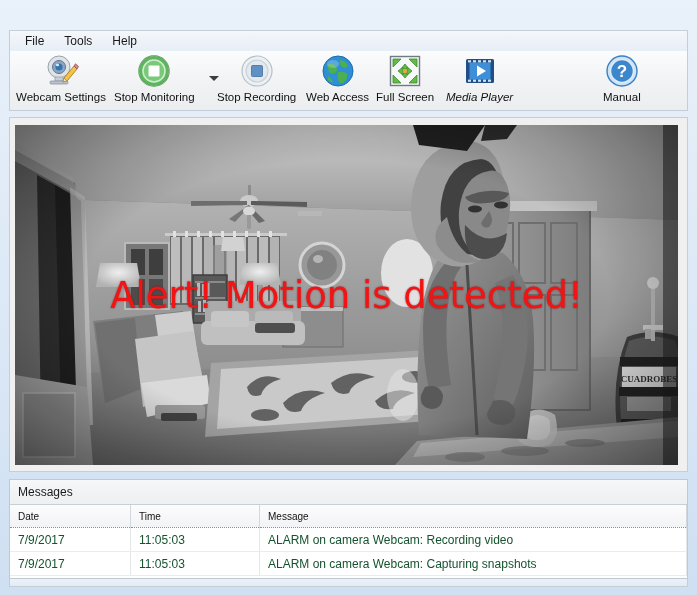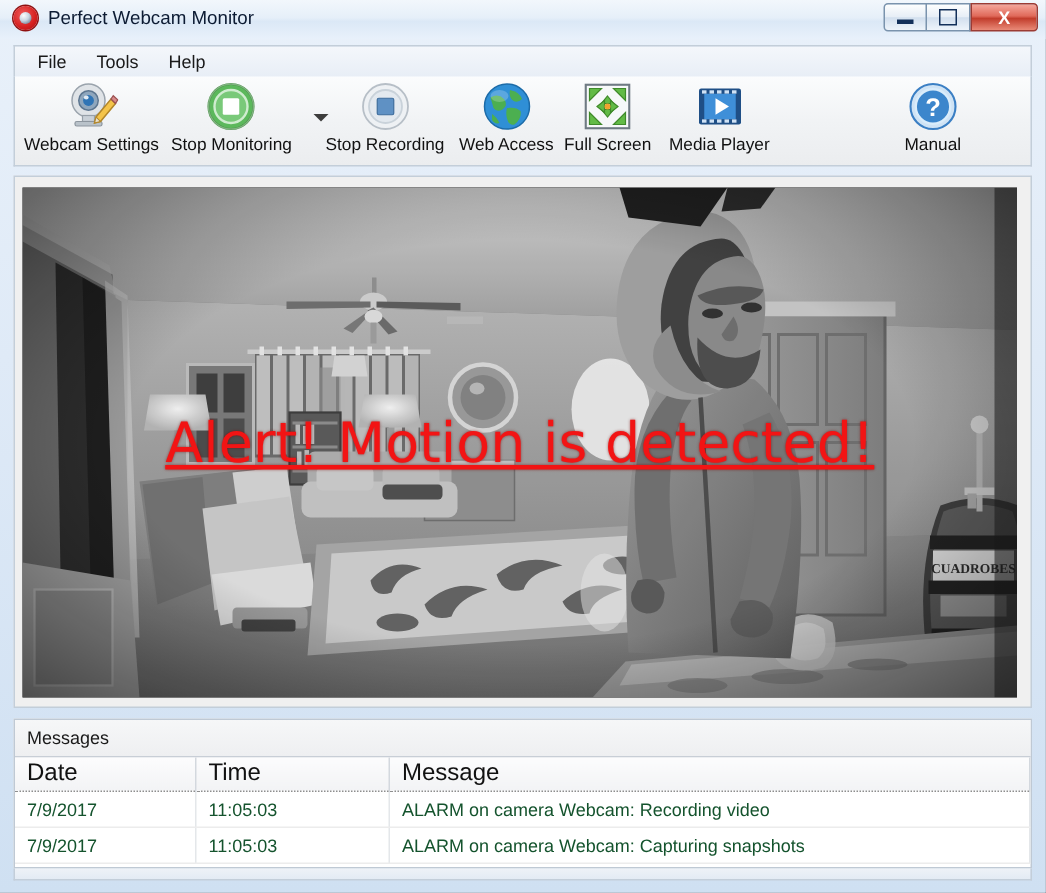--- a/index.html
+++ b/index.html
@@ -77,35 +77,34 @@
     position:absolute;left:5px;top:7px;width:663px;height:340px;
     background:#141414;overflow:hidden;
   }
   .alert-text{
     position:absolute;left:0;top:0;width:663px;height:340px;
     display:flex;align-items:center;justify-content:center;
     color:#f21414;font-size:37px;font-weight:normal;letter-spacing:0px;
     text-shadow:0 0 2px rgba(120,0,0,.6);
     white-space:nowrap;z-index:40;
     font-family:"DejaVu Sans","Liberation Sans",sans-serif;
-    text-decoration:underline;
   }
   
   .msg-panel{
     position:absolute;left:9px;top:479px;width:679px;height:100px;
     background:#ffffff;border:1px solid #bfc9d4;box-sizing:border-box;
   }
   .msg-header{
     height:25px;background:linear-gradient(to bottom,#f6f7f8 0%,#eeeff1 100%);
     border-bottom:1px solid #c8ced6;display:flex;align-items:center;padding-left:8px;
     font-size:12px;color:#1a1a1a;box-sizing:border-box;
   }
   .grid{width:100%;border-collapse:collapse;table-layout:fixed;}
   .grid th{
-    height:22px;font-weight:normal;font-size:16px;color:#111;text-align:left;
+    height:22px;font-weight:normal;font-size:10px;color:#111;text-align:left;
     padding:0 0 0 8px;
     background:linear-gradient(to bottom,#fcfcfd 0%,#f2f3f5 100%);
     border-right:1px solid #d3d8de;border-bottom:1px solid #8e8e8e;
     border-bottom-style:dotted;
   }
   .grid td{
     height:23px;font-size:12px;color:#14532d;padding:0 0 0 8px;
     border-right:1px solid #e4e7ea;border-bottom:1px solid #ececec;
     background:#fff;white-space:nowrap;overflow:hidden;
   }
@@ -115,37 +114,20 @@
     position:absolute;left:9px;top:579px;width:679px;height:8px;
     background:linear-gradient(to bottom,#eef2f7,#e3ebf4);
     border:1px solid #c3ced9;border-top:none;box-sizing:border-box;
   }
 </style>
 </head>
 <body>
 
 <div class="window">
 
-  <div class="titlebar">
-    <div class="title-left">
-      <div class="app-icon"></div>
-      <span class="title-text">Perfect Webcam Monitor</span>
-    </div>
-    <div class="win-btns">
-      <div class="wbtn first">
-        <i class="glyph-min"></i>
-      </div>
-      <div class="wbtn">
-        <i class="glyph-max"></i>
-      </div>
-      <div class="wbtn close">
-        <span>X</span>
-      </div>
-    </div>
-  </div>
 
   <div class="menubar">
     <div class="menu-item">File</div>
     <div class="menu-item">Tools</div>
     <div class="menu-item">Help</div>
   </div>
 
   <div class="toolbar">
 
     <div class="tb-item" style="left:6px;">
@@ -220,21 +202,21 @@
             <polygon points="17,24 13,19 21,19"></polygon>
             <polygon points="10,17 15,13 15,21"></polygon>
             <polygon points="24,17 19,21 19,13"></polygon>
           </g>
           <circle cx="17" cy="17" r="2" fill="#f0a32e"></circle>
         </svg>
       </div>
       <div class="tb-label">Full Screen</div>
     </div>
 
-    <div class="tb-item" style="left:436px;">
+    <div class="tb-item" style="left:436px;font-style:italic;">
       <div class="tb-ico">
         <svg width="34" height="34" viewBox="0 0 34 34">
           <rect x="3" y="5" width="28" height="24" rx="1.5" fill="#1f4f86"></rect>
           <rect x="6.5" y="8.5" width="21" height="17" fill="#3f8fd8"></rect>
           <g fill="#cfe2f5">
             <rect x="5" y="6.2" width="3" height="2.2"></rect>
               <rect x="10" y="6.2" width="3" height="2.2"></rect>
             <rect x="15" y="6.2" width="3" height="2.2"></rect>
               <rect x="20" y="6.2" width="3" height="2.2"></rect>
             <rect x="25" y="6.2" width="3" height="2.2"></rect>

